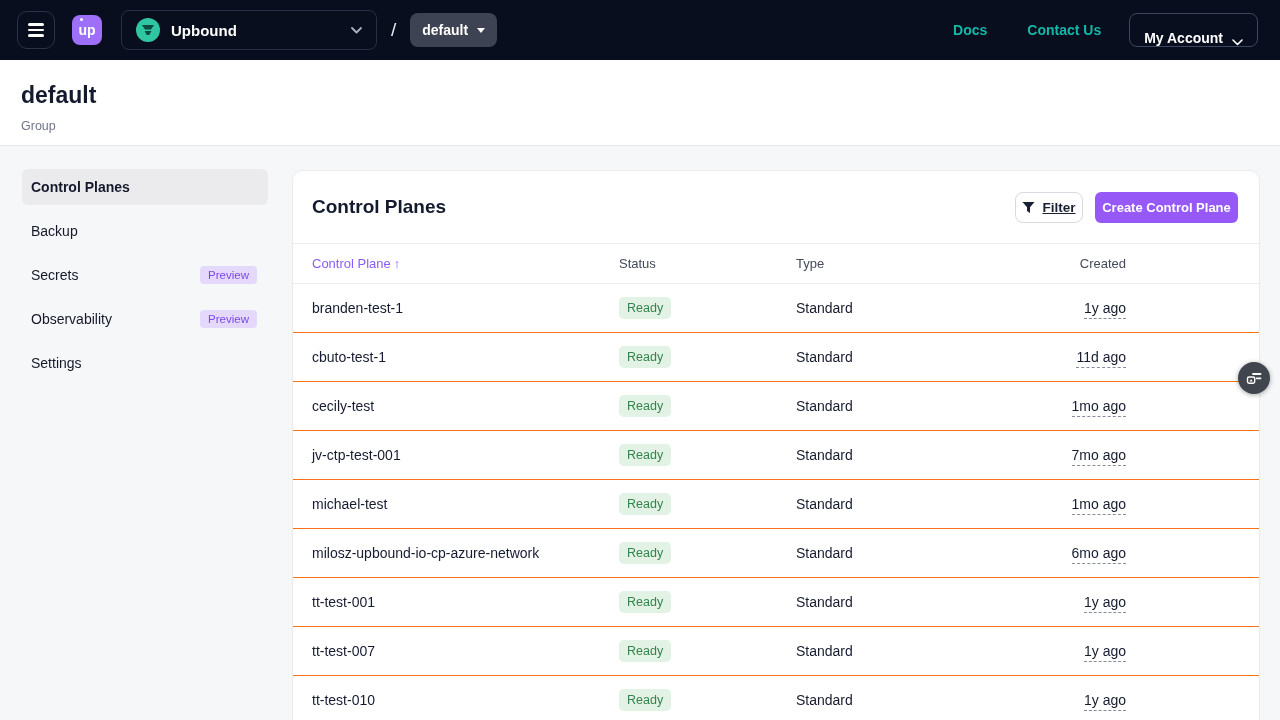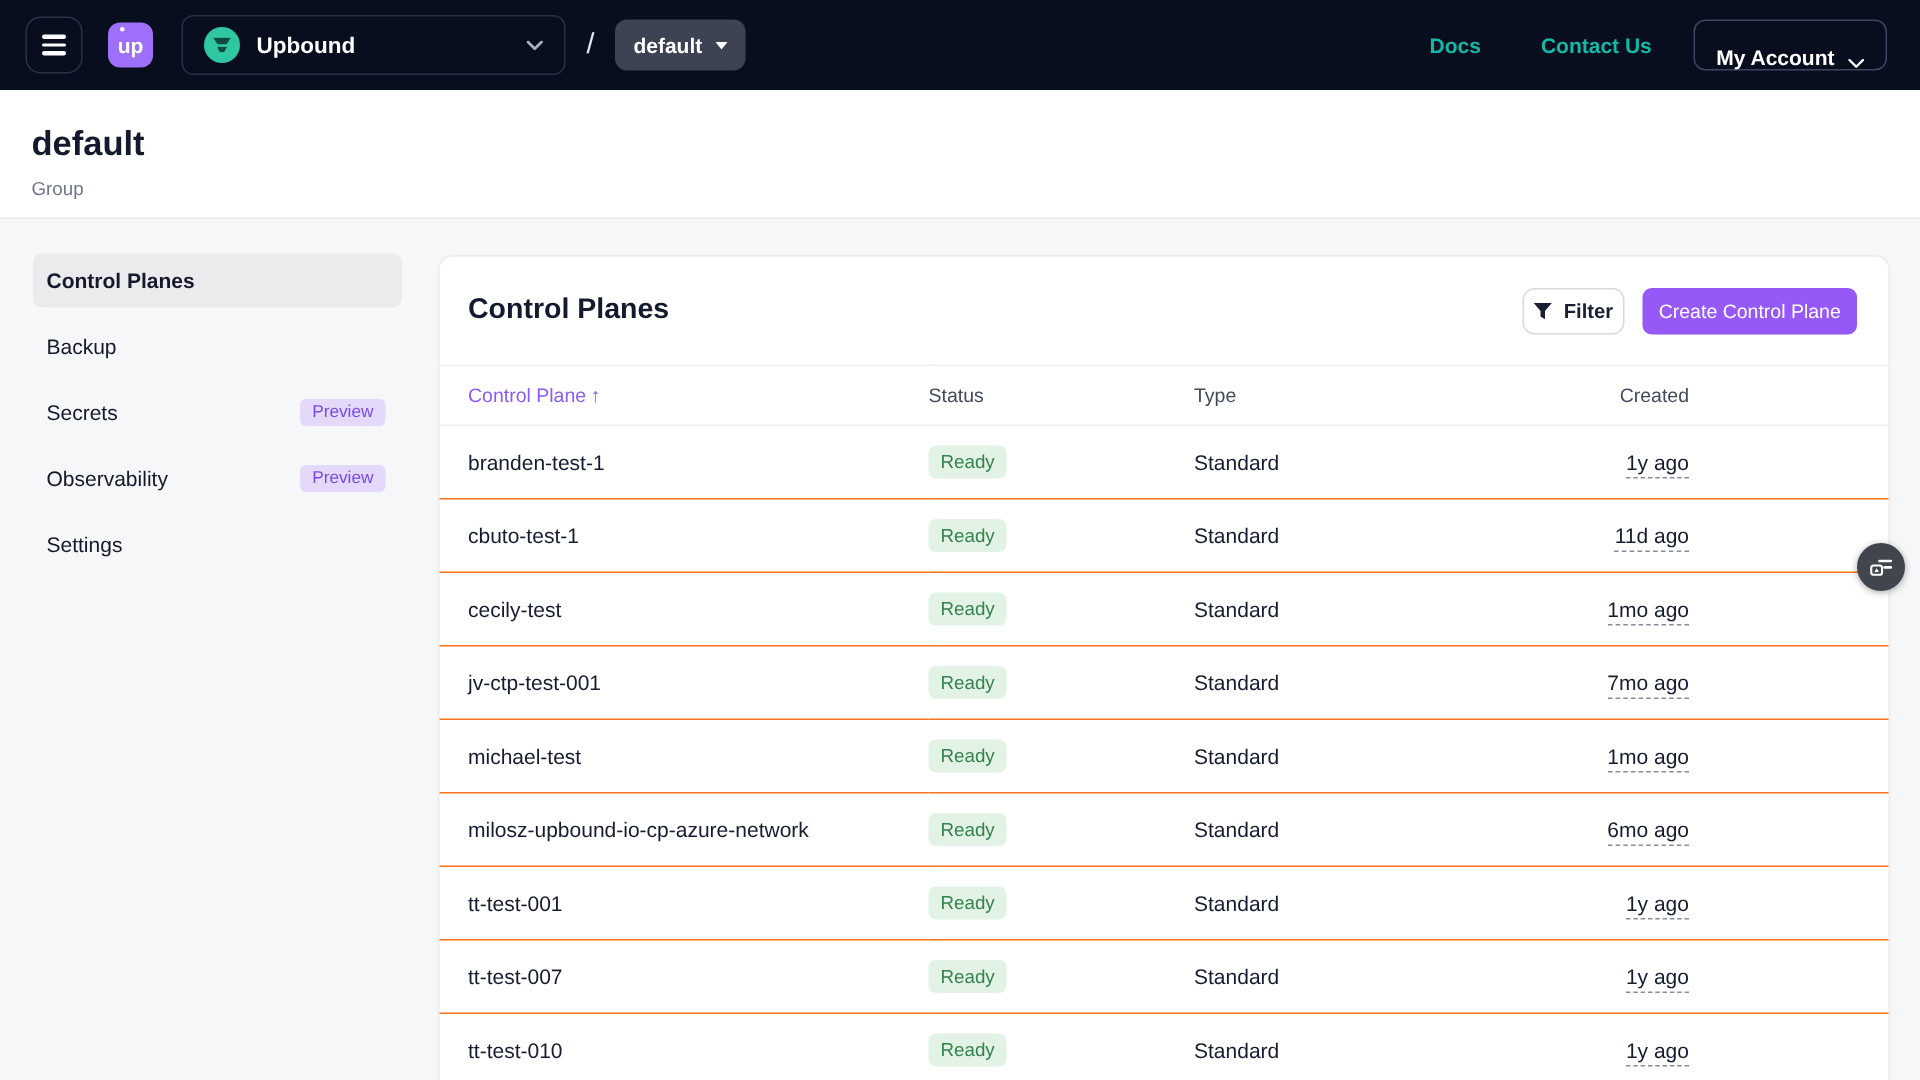--- a/index.html
+++ b/index.html
@@ -68,23 +68,23 @@
   .card-header { height:72px; display:flex; align-items:center; padding:0 21px 0 19px; }
   .card-title { font-size:19px; font-weight:bold; color:#131a2e; flex:1; }
   .search-box { width:233px; height:31px; border:1px solid #d7dae1; border-radius:8px; display:flex;
           align-items:center; padding:0 10px; background:#fff; }
   .search-box input { border:none; outline:none; flex:1; font-size:13.5px; margin-left:7px;
           font-family:"Liberation Sans", sans-serif; color:#161c30; background:transparent; width:100%; }
   .search-box input::placeholder { color:#8b92a3; }
   .filter-btn { width:68px; height:31px; margin-left:16px; border:1px solid #d7dae1; border-radius:8px;
           background:#fff; display:flex; align-items:center; justify-content:center; gap:7px;
           font-size:13.5px; font-weight:bold; color:#1a2033; cursor:pointer;
-          font-family:"Liberation Sans", sans-serif; }
+          font-family:"Liberation Sans", sans-serif;text-decoration:underline; }
   .create-btn { width:143px; height:31px; margin-left:12px; border:none; border-radius:6px; background:#9659f7;
-          color:#fff; font-size:13px; font-weight:normal; cursor:pointer;
+          color:#fff; font-size:13px; font-weight:bold; cursor:pointer;
           font-family:"Liberation Sans", sans-serif; }
 
   
   table { width:100%; border-collapse:collapse; table-layout:fixed; }
   thead th { height:40px; border-top:1px solid #eceef1; border-bottom:1px solid #eceef1;
           font-size:13px; font-weight:normal; color:#434a5c; text-align:left; vertical-align:middle; }
   th.c-name { padding-left:19px; color:#8b5cf6; cursor:pointer; }
   th .sort-arrow { font-size:13px; color:#8b5cf6; margin-left:3px; }
   tbody td { height:49px; border-bottom:1px solid #f97316; font-size:14px; color:#161c30;
           vertical-align:middle; }

